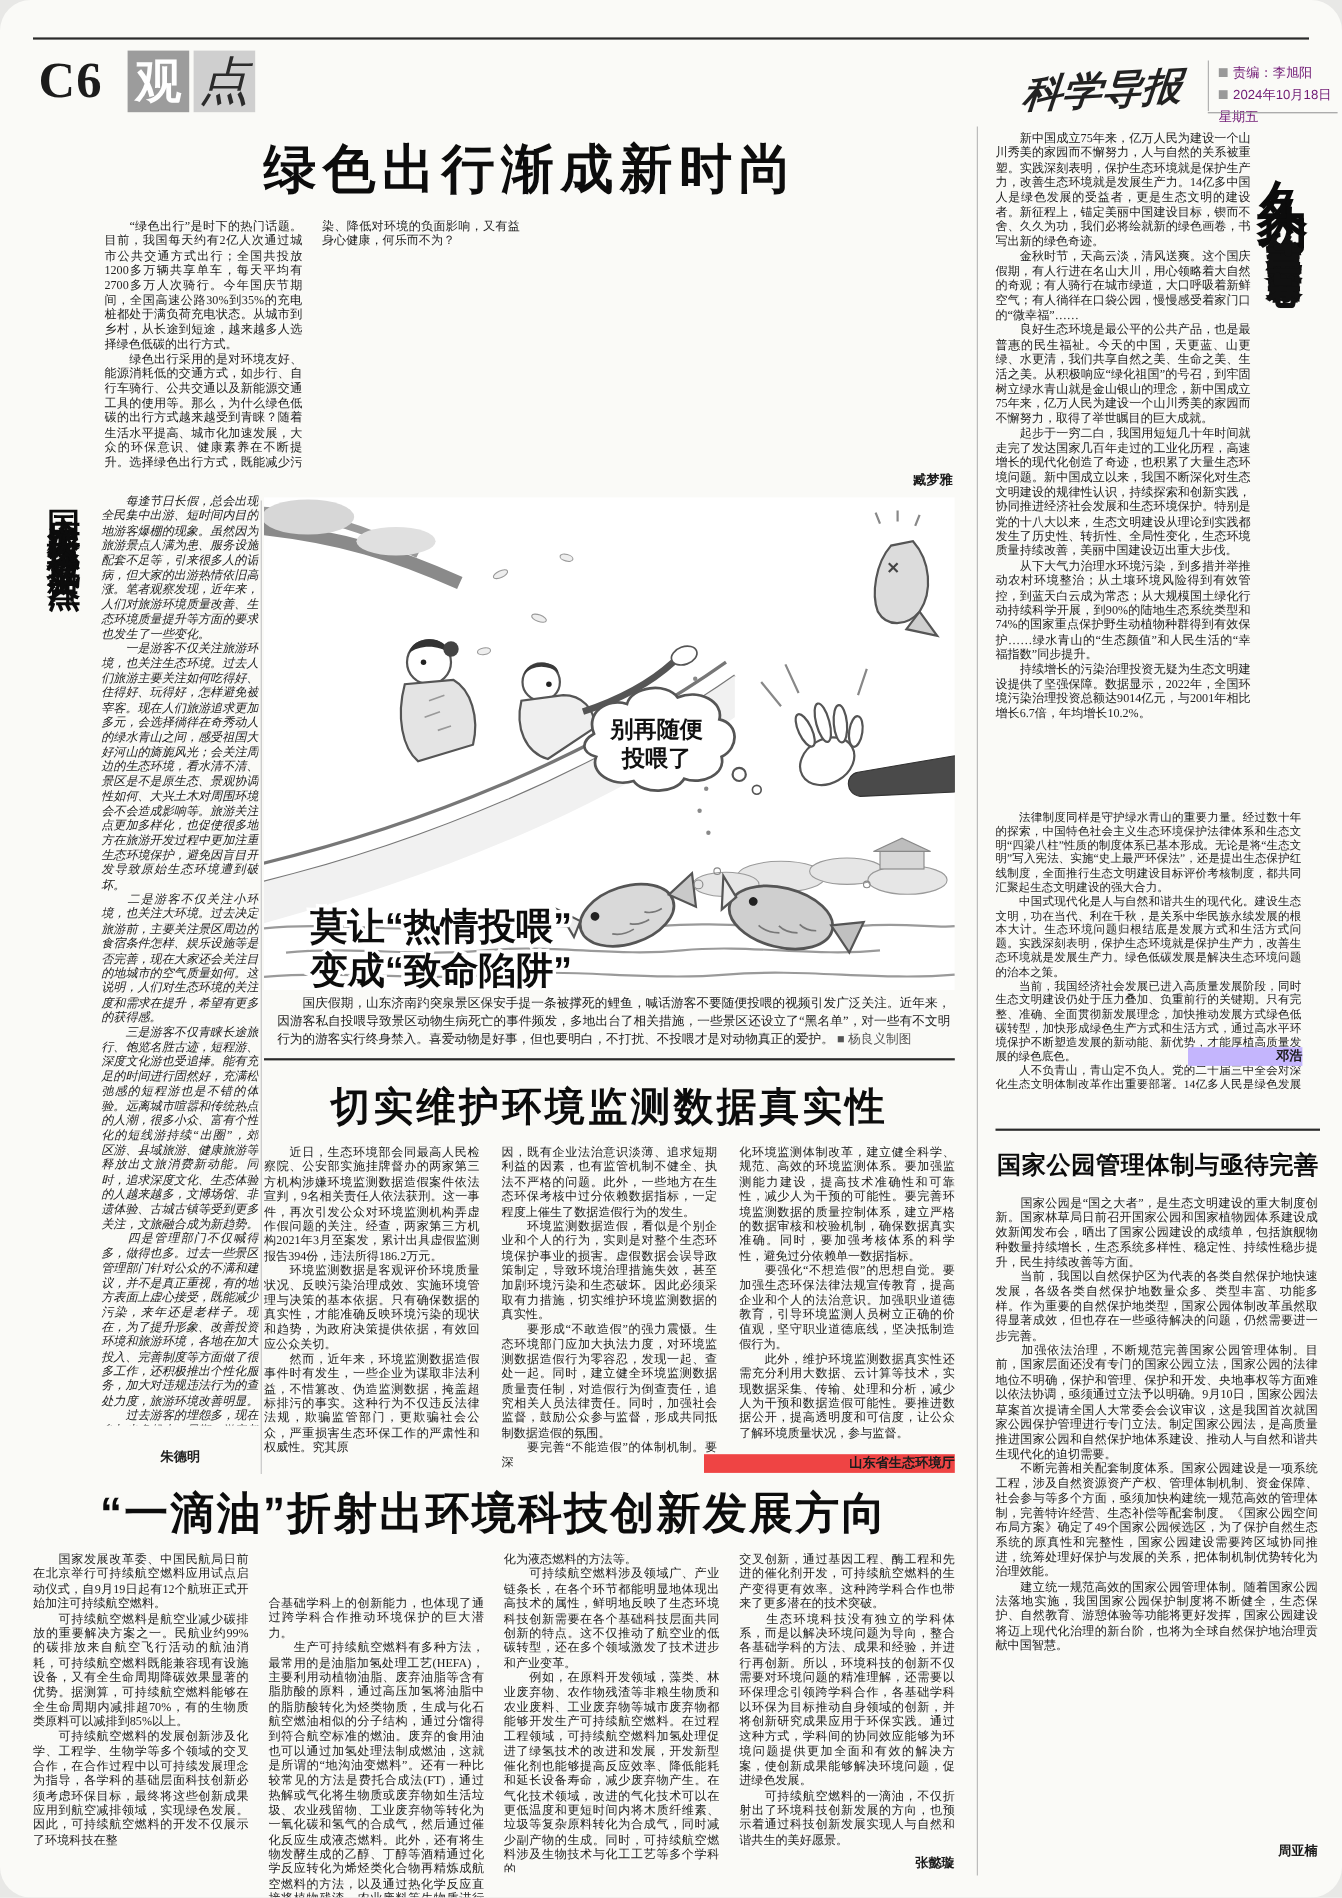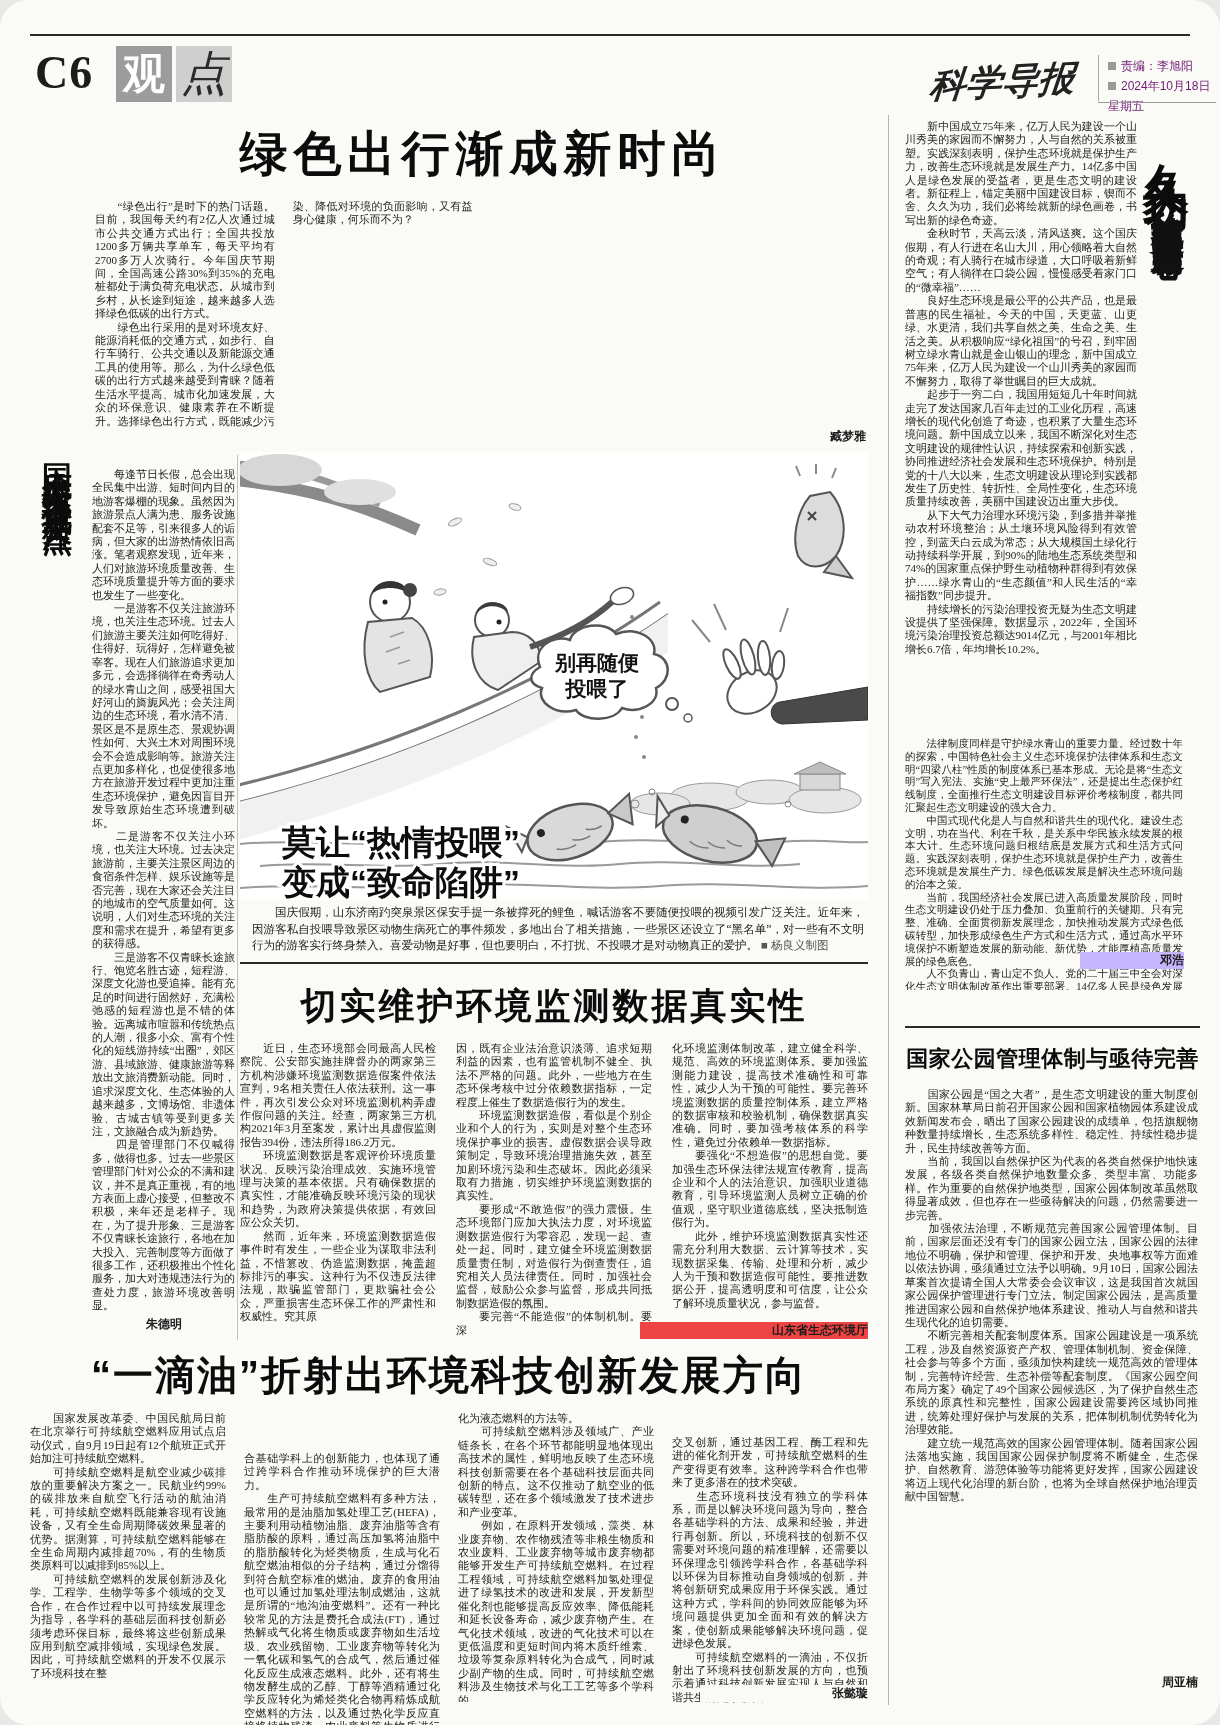--- a/index.html
+++ b/index.html
@@ -55,26 +55,26 @@
   <div class="abs body-txt" style="left:95px;top:200px;width:773px;height:246px;column-count:4;column-gap:18px;column-fill:auto;">
     <div>
         <p>　　“绿色出行”是时下的热门话题。目前，我国每天约有2亿人次通过城市公共交通方式出行；全国共投放1200多万辆共享单车，每天平均有2700多万人次骑行。今年国庆节期间，全国高速公路30%到35%的充电桩都处于满负荷充电状态。从城市到乡村，从长途到短途，越来越多人选择绿色低碳的出行方式。</p>
         <p>　　绿色出行采用的是对环境友好、能源消耗低的交通方式，如步行、自行车骑行、公共交通以及新能源交通工具的使用等。那么，为什么绿色低碳的出行方式越来越受到青睐？随着生活水平提高、城市化加速发展，大众的环保意识、健康素养在不断提升。选择绿色出行方式，既能减少污染、降低对环境的负面影响，又有益身心健康，何乐而不为？</p>
       </div>
   </div>
   <div class="abs body-txt" style="left:293px;top:200px;width:0;height:0;" aria-hidden="true"></div>
   <div class="abs byline" style="left:700px;top:428px;width:166px;">臧梦雅</div>
 
   <div class="abs vert" style="left:36px;top:440px;height:470px;font-size:30px;letter-spacing:5px;">国庆出游生态环境成新关注点</div>
-  <div class="abs body-txt" style="left:92px;top:468px;width:143px;height:846px;">
+  <div class="abs body-txt" style="left:92px;top:450px;width:143px;height:846px;font-style:italic;">
       <p>　　每逢节日长假，总会出现全民集中出游、短时间内目的地游客爆棚的现象。虽然因为旅游景点人满为患、服务设施配套不足等，引来很多人的诟病，但大家的出游热情依旧高涨。笔者观察发现，近年来，人们对旅游环境质量改善、生态环境质量提升等方面的要求也发生了一些变化。</p>
       <p>　　一是游客不仅关注旅游环境，也关注生态环境。过去人们旅游主要关注如何吃得好、住得好、玩得好，怎样避免被宰客。现在人们旅游追求更加多元，会选择徜徉在奇秀动人的绿水青山之间，感受祖国大好河山的旖旎风光；会关注周边的生态环境，看水清不清、景区是不是原生态、景观协调性如何、大兴土木对周围环境会不会造成影响等。旅游关注点更加多样化，也促使很多地方在旅游开发过程中更加注重生态环境保护，避免因盲目开发导致原始生态环境遭到破坏。</p>
       <p>　　二是游客不仅关注小环境，也关注大环境。过去决定旅游前，主要关注景区周边的食宿条件怎样、娱乐设施等是否完善，现在大家还会关注目的地城市的空气质量如何。这说明，人们对生态环境的关注度和需求在提升，希望有更多的获得感。</p>
       <p>　　三是游客不仅青睐长途旅行、饱览名胜古迹，短程游、深度文化游也受追捧。能有充足的时间进行固然好，充满松弛感的短程游也是不错的体验。远离城市喧嚣和传统热点的人潮，很多小众、富有个性化的短线游持续“出圈”，郊区游、县域旅游、健康旅游等释放出文旅消费新动能。同时，追求深度文化、生态体验的人越来越多，文博场馆、非遗体验、古城古镇等受到更多关注，文旅融合成为新趋势。</p>
-      <p>　　四是管理部门不仅喊得多，做得也多。过去一些景区管理部门针对公众的不满和建议，并不是真正重视，有的地方表面上虚心接受，但整改不积极，来年还是老样子。现在，为了提升形象、三是游客不仅青睐长途旅行，各地在加大投入、完善制度等方面做了很多工作，还积极推出个性化服务，加大对违规违法行为的查处力度，旅游环境改善明显。</p>
+      <p>　　四是管理部门不仅喊得多，做得也多。过去一些景区管理部门针对公众的不满和建议，并不是真正重视，有的地方表面上虚心接受，既能减少污染，来年还是老样子。现在，为了提升形象、改善投资环境和旅游环境，各地在加大投入、完善制度等方面做了很多工作，还积极推出个性化服务，加大对违规违法行为的查处力度，旅游环境改善明显。</p>
       <p>　　过去游客的埋怨多，现在参与也多起来。早期，游客都责怪景区的环境差、服务差，投诉时间长，景区和游客关系紧张。经历多年的系统整治，景区持续改进引导，游客体验得到有效提升，旅游投诉量有所下降。同时，游客也会设身处地为景区着想，主动参与，从自己做起，不乱扔垃圾，自觉遵守景区各项规章制度，共同营造舒适的旅游环境。</p>
     </div>
   <div class="abs byline" style="left:92px;top:1316px;width:90px;">朱德明</div>
   <div class="abs rule-v" style="left:237px;top:455px;height:885px;background:#c2c2c2;"></div>
 
   <svg class="abs" style="left:240px;top:452px;" width="628" height="448" viewBox="0 0 628 448">
     <rect x="0" y="0" width="628" height="448" fill="#ffffff"></rect>
 
     <path d="M-5,28 C70,36 120,52 178,78" stroke="#8a8a8a" stroke-width="12" fill="none"></path>
     <path d="M-5,12 C50,14 95,30 140,52" stroke="#9a9a9a" stroke-width="7" fill="none"></path>
@@ -229,21 +229,21 @@
       </div>
     <div class="body-txt" style="width:196px;height:290px;margin-top:40px;">
         <p>合基础学科上的创新能力，也体现了通过跨学科合作推动环境保护的巨大潜力。</p>
         <p>　　生产可持续航空燃料有多种方法，最常用的是油脂加氢处理工艺(HEFA)，主要利用动植物油脂、废弃油脂等含有脂肪酸的原料，通过高压加氢将油脂中的脂肪酸转化为烃类物质，生成与化石航空燃油相似的分子结构，通过分馏得到符合航空标准的燃油。废弃的食用油也可以通过加氢处理法制成燃油，这就是所谓的“地沟油变燃料”。还有一种比较常见的方法是费托合成法(FT)，通过热解或气化将生物质或废弃物如生活垃圾、农业残留物、工业废弃物等转化为一氧化碳和氢气的合成气，然后通过催化反应生成液态燃料。此外，还有将生物发酵生成的乙醇、丁醇等酒精通过化学反应转化为烯烃类化合物再精炼成航空燃料的方法，以及通过热化学反应直接将植物残渣、农业废料等生物质进行液化，转</p>
       </div>
     <div class="body-txt" style="width:196px;height:290px;">
         <p>化为液态燃料的方法等。</p>
         <p>　　可持续航空燃料涉及领域广、产业链条长，在各个环节都能明显地体现出高技术的属性，鲜明地反映了生态环境科技创新需要在各个基础科技层面共同创新的特点。这不仅推动了航空业的低碳转型，还在多个领域激发了技术进步和产业变革。</p>
         <p>　　例如，在原料开发领域，藻类、林业废弃物、农作物残渣等非粮生物质和农业废料、工业废弃物等城市废弃物都能够开发生产可持续航空燃料。在过程工程领域，可持续航空燃料加氢处理促进了绿氢技术的改进和发展，开发新型催化剂也能够提高反应效率、降低能耗和延长设备寿命，减少废弃物产生。在气化技术领域，改进的气化技术可以在更低温度和更短时间内将木质纤维素、垃圾等复杂原料转化为合成气，同时减少副产物的生成。同时，可持续航空燃料涉及生物技术与化工工艺等多个学科的</p>
       </div>
-    <div class="body-txt" style="width:196px;height:290px;margin-top:24px;">
+    <div class="body-txt" style="width:196px;height:290px;">
         <p>交叉创新，通过基因工程、酶工程和先进的催化剂开发，可持续航空燃料的生产变得更有效率。这种跨学科合作也带来了更多潜在的技术突破。</p>
         <p>　　生态环境科技没有独立的学科体系，而是以解决环境问题为导向，整合各基础学科的方法、成果和经验，并进行再创新。所以，环境科技的创新不仅需要对环境问题的精准理解，还需要以环保理念引领跨学科合作，各基础学科以环保为目标推动自身领域的创新，并将创新研究成果应用于环保实践。通过这种方式，学科间的协同效应能够为环境问题提供更加全面和有效的解决方案，使创新成果能够解决环境问题，促进绿色发展。</p>
         <p>　　可持续航空燃料的一滴油，不仅折射出了环境科技创新发展的方向，也预示着通过科技创新发展实现人与自然和谐共生的美好愿景。</p>
       </div>
   </div>
   <div class="abs byline" style="left:700px;top:1685px;width:168px;background:#fafaf7;">张懿璇</div>
 
   <div class="abs rule-v" style="left:888px;top:115px;height:1590px;background:#b5b5b5;"></div>
 
   <div class="abs body-txt" style="left:905px;top:120px;width:232px;height:612px;">

